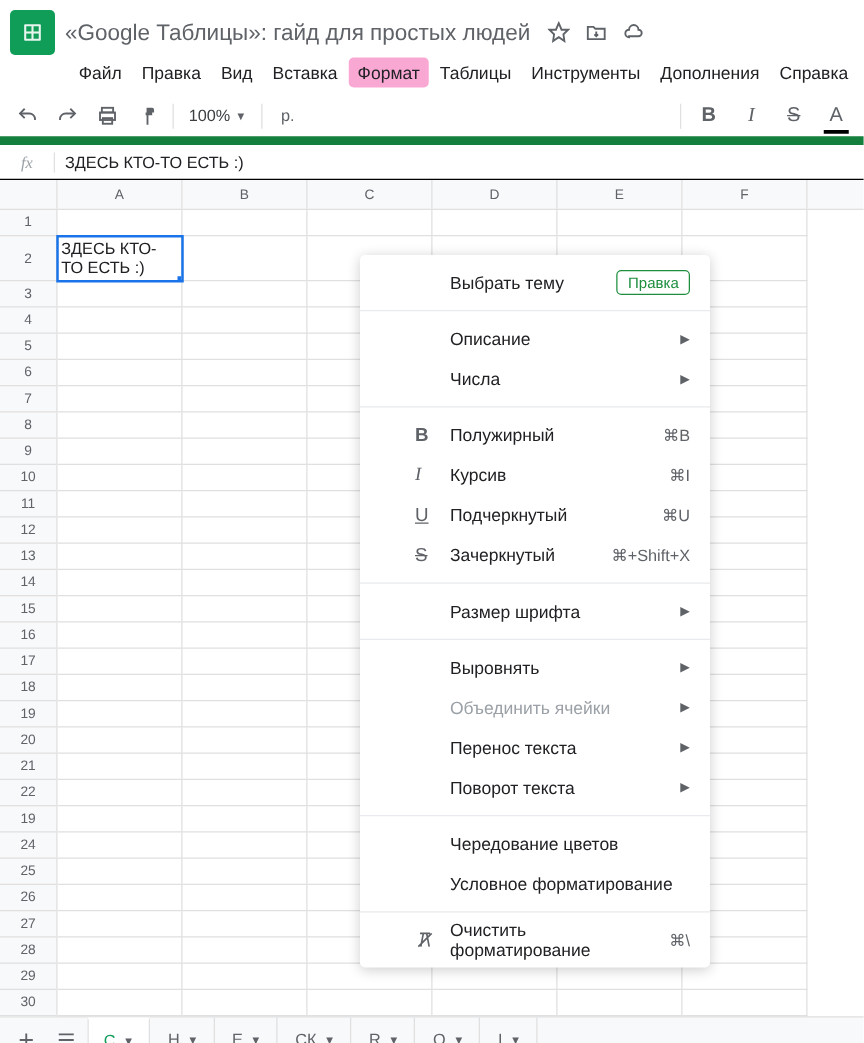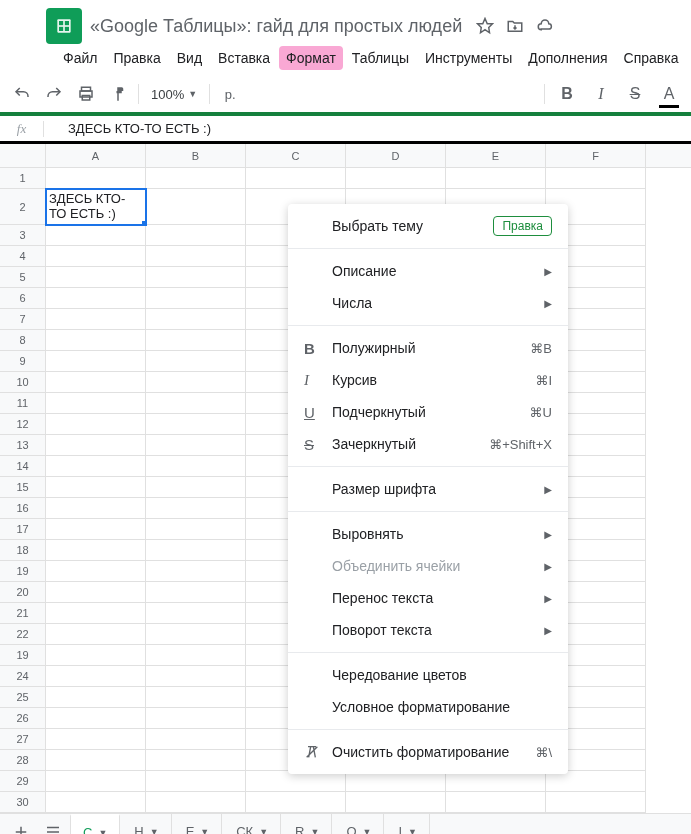--- a/index.html
+++ b/index.html
@@ -1,56 +1,56 @@
 <!DOCTYPE html>
 <html><head>
 <meta charset="utf-8">
 <style>
 * { box-sizing: border-box; margin: 0; padding: 0; }
 body { font-family: Arial, "Helvetica Neue", sans-serif; font-size: 13px; color: #202124; background: #fff; width: 691px; overflow: hidden; }
 .header { padding: 8px 8px 0 8px; }
-.title-row { display: flex; align-items: center; gap: 8px; margin-left: 38px; }
+.title-row { display: flex; align-items: center; gap: 8px; }
 .sheets-logo { width: 36px; height: 36px; background: #0f9d58; border-radius: 4px; display: flex; align-items: center; justify-content: center; }
 .sheets-logo svg { width: 20px; height: 20px; }
 .doc-title { font-size: 18px; color: #5f6368; }
 .title-icons { display: flex; gap: 12px; color: #5f6368; margin-left: 6px; }
 .title-icons span { display: inline-flex; width: 18px; height: 18px; align-items: center; justify-content: center; }
 .menubar { display: flex; gap: 2px; padding: 2px 0 6px 48px; font-size: 14px; color: #202124; }
 .menubar .menu-item { padding: 4px 7px; border-radius: 4px; cursor: pointer; }
 .menubar .menu-item.active { background: #f9a8d4; }
-.toolbar { display: flex; align-items: center; gap: 8px; padding: 4px 10px; border-bottom: 4px solid #15803d; height: 40px; }
+.toolbar { display: flex; align-items: center; gap: 8px; padding: 4px 10px; border-bottom: 7px solid #15803d; height: 40px; }
 .tb-btn { width: 24px; height: 24px; display: flex; align-items: center; justify-content: center; color: #5f6368; cursor: pointer; border-radius: 2px; }
 .tb-sep { width: 1px; height: 20px; background: #e0e0e0; }
 .zoom { display: flex; align-items: center; gap: 4px; font-size: 13px; color: #3c4043; padding: 0 4px; }
 .chev { font-size: 9px; color: #5f6368; }
 .toolbar-right { display: flex; align-items: center; gap: 10px; margin-left: auto; }
 .bold-btn { font-weight: bold; font-size: 16px; }
 .italic-btn { font-style: italic; font-family: Georgia, serif; font-size: 16px; }
 .strike-btn { text-decoration: line-through; font-size: 16px; }
 .text-color-btn { font-size: 16px; position: relative; }
 .text-color-btn::after { content: ""; position: absolute; bottom: -2px; left: 2px; right: 2px; height: 3px; background: #000; }
-.formula-row { display: flex; align-items: center; border-bottom: 3px solid #000000; height: 28px; gap: 16px; }
+.formula-row { display: flex; align-items: center; border-bottom: 1px solid #000000; height: 28px; }
 .fx-label { width: 44px; text-align: center; font-style: italic; color: #9aa0a6; border-right: 1px solid #e0e0e0; font-family: Georgia, serif; }
 .fx-input { flex: 1; padding: 0 8px; font-size: 13px; color: #202124; }
 .grid-area { position: relative; }
 .col-headers { display: flex; height: 24px; background: #f8f9fa; border-bottom: 1px solid #e0e0e0; }
 .corner { width: 46px; border-right: 1px solid #e0e0e0; }
 .col-h { flex: 0 0 100px; border-right: 1px solid #e0e0e0; text-align: center; font-size: 11px; color: #5f6368; line-height: 24px; }
 .grid-body { display: flex; }
 .row-headers { width: 46px; background: #f8f9fa; border-right: 1px solid #e0e0e0; }
 .row-h { height: 21px; border-bottom: 1px solid #e0e0e0; text-align: center; font-size: 11px; color: #5f6368; line-height: 21px; }
 .row-h.tall { height: 36px; line-height: 36px; }
 .cells { position: relative; flex: 1; }
 .cell-row { display: flex; height: 21px; }
 .cell-row.tall { height: 36px; }
 .cell { flex: 0 0 100px; border-right: 1px solid #e0e0e0; border-bottom: 1px solid #e0e0e0; padding: 2px 3px; font-size: 13px; line-height: 15px; overflow: hidden; }
 .cell.active { outline: 2px solid #1a73e8; outline-offset: -1px; position: relative; }
 .cell.active::after { content: ""; position: absolute; right: -3px; bottom: -3px; width: 6px; height: 6px; background: #1a73e8; }
 .dropdown-menu { position: absolute; top: 60px; left: 288px; width: 280px; background: #fff; border-radius: 4px; box-shadow: 0 2px 10px rgba(0,0,0,0.2); padding: 6px 0; z-index: 100; }
-.dd-item { display: flex; align-items: center; height: 32px; padding: 0 16px 0 16px; font-size: 14px; color: #202124; cursor: pointer; }
+.dd-item { display: flex; align-items: center; height: 32px; padding: 0 16px 0 16px; font-size: 14px; color: #202124; cursor: pointer; margin-left: 28px; }
 .dd-item.disabled { color: #9aa0a6; justify-content: flex-end; }
 .dd-ico { width: 28px; display: flex; align-items: center; justify-content: flex-start; color: #5f6368; font-size: 15px; }
 .dd-label { flex: 1; }
 .dd-shortcut { color: #5f6368; font-size: 13px; }
 .dd-arrow { color: #5f6368; font-size: 10px; }
 .dd-sep { height: 1px; background: #e8eaed; margin: 6px 0; }
 .new-badge { border: 1px solid #1e8e3e; color: #1e8e3e; border-radius: 4px; padding: 2px 8px; font-size: 12px; font-weight: 500; margin-left: 8px; }
 .sheet-tabs { display: flex; align-items: center; height: 36px; border-top: 1px solid #e0e0e0; background: #f8f9fa; padding: 0 6px; gap: 2px; }
 .st-btn { width: 30px; height: 30px; display: flex; align-items: center; justify-content: center; color: #5f6368; cursor: pointer; }
 .sheet-tab { display: flex; align-items: center; gap: 6px; padding: 0 12px; height: 36px; font-size: 13px; color: #5f6368; cursor: pointer; border-right: 1px solid #e0e0e0; }

